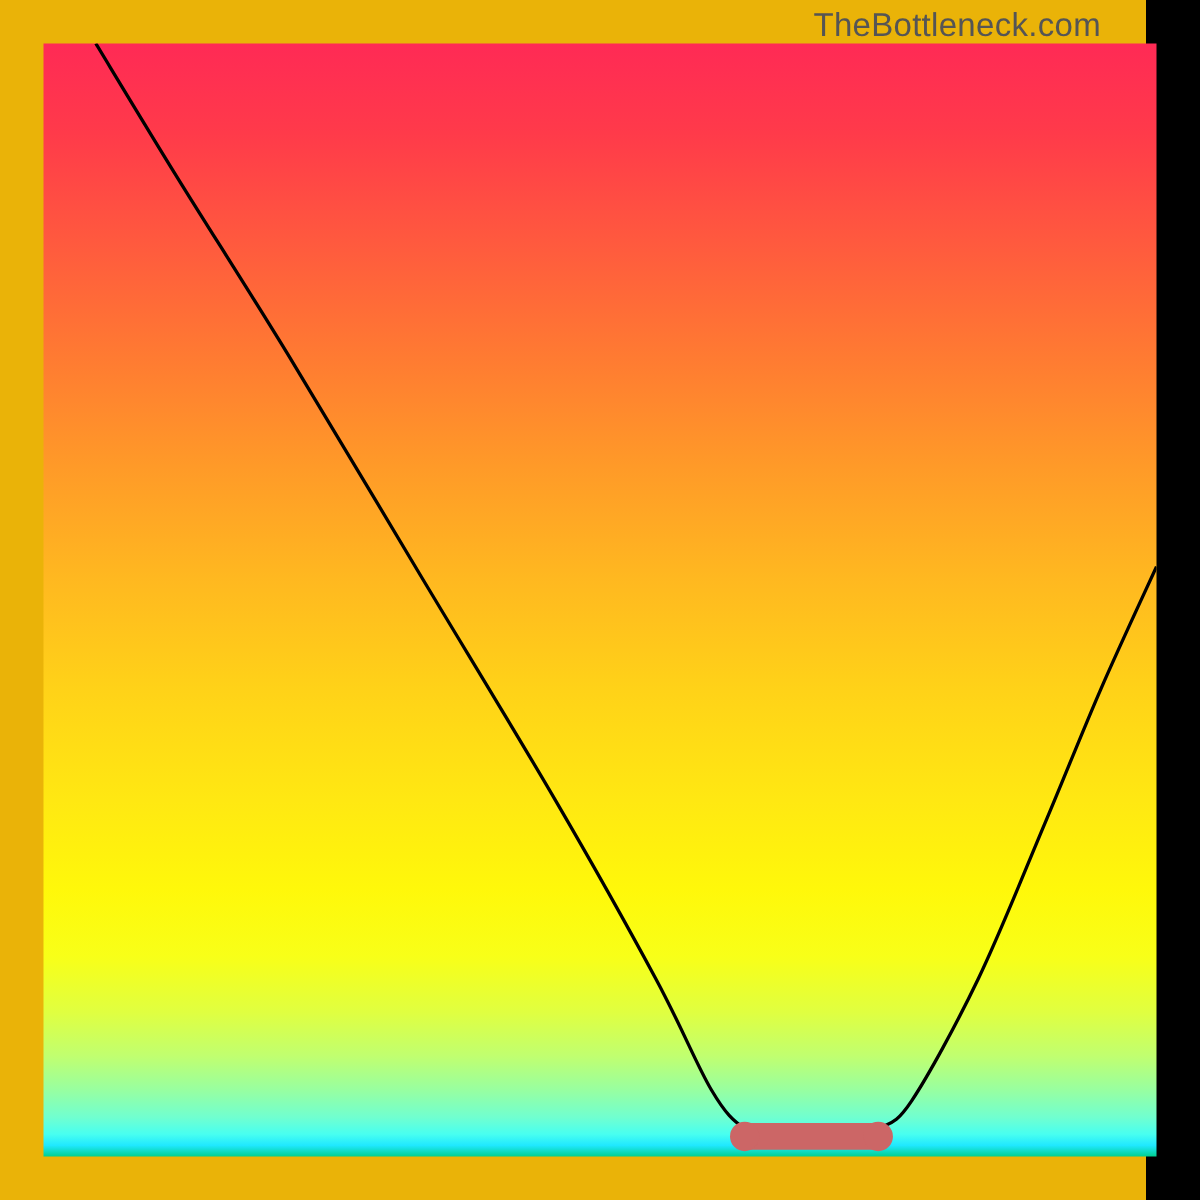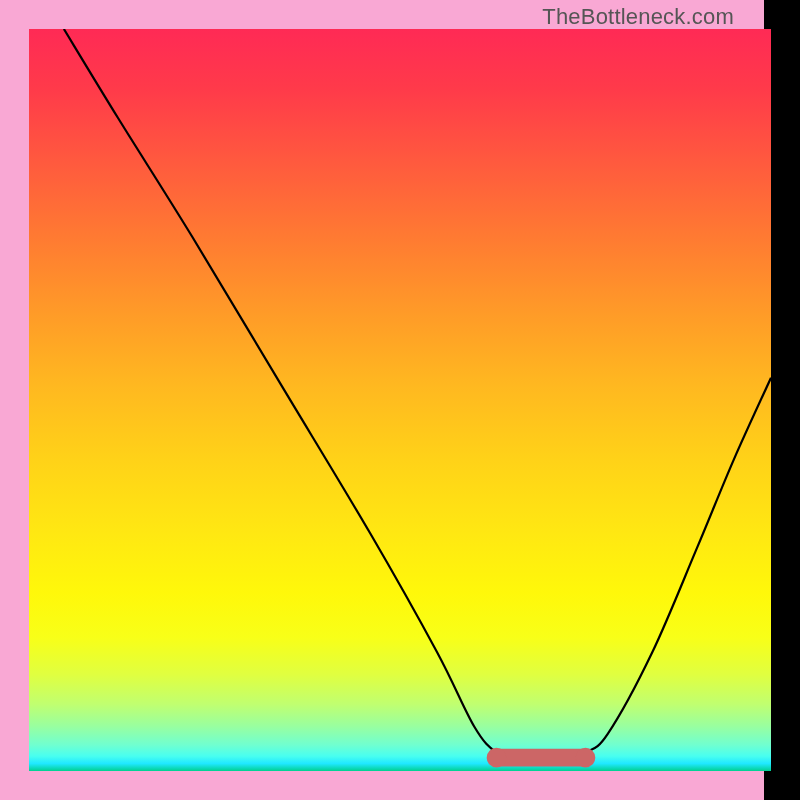--- a/index.html
+++ b/index.html
@@ -1,21 +1,21 @@
 <!DOCTYPE html>
 <html><head>
 <meta charset="utf-8">
 <style>
   * { margin: 0; padding: 0; box-sizing: border-box; }
   html, body { width: 800px; height: 800px; overflow: hidden; background: #000; }
   .chart-container {
     position: relative;
     width: 764px;
     height: 800px;
-    background: #f9a8d4;
+    background: #eab308;
   }
   .plot-area {
     position: absolute;
     left: 29px;
     top: 29px;
     width: 742px;
     height: 742px;
     background: linear-gradient(to bottom,
       #ff2a55 0%,
       #ff3a4a 8%,

